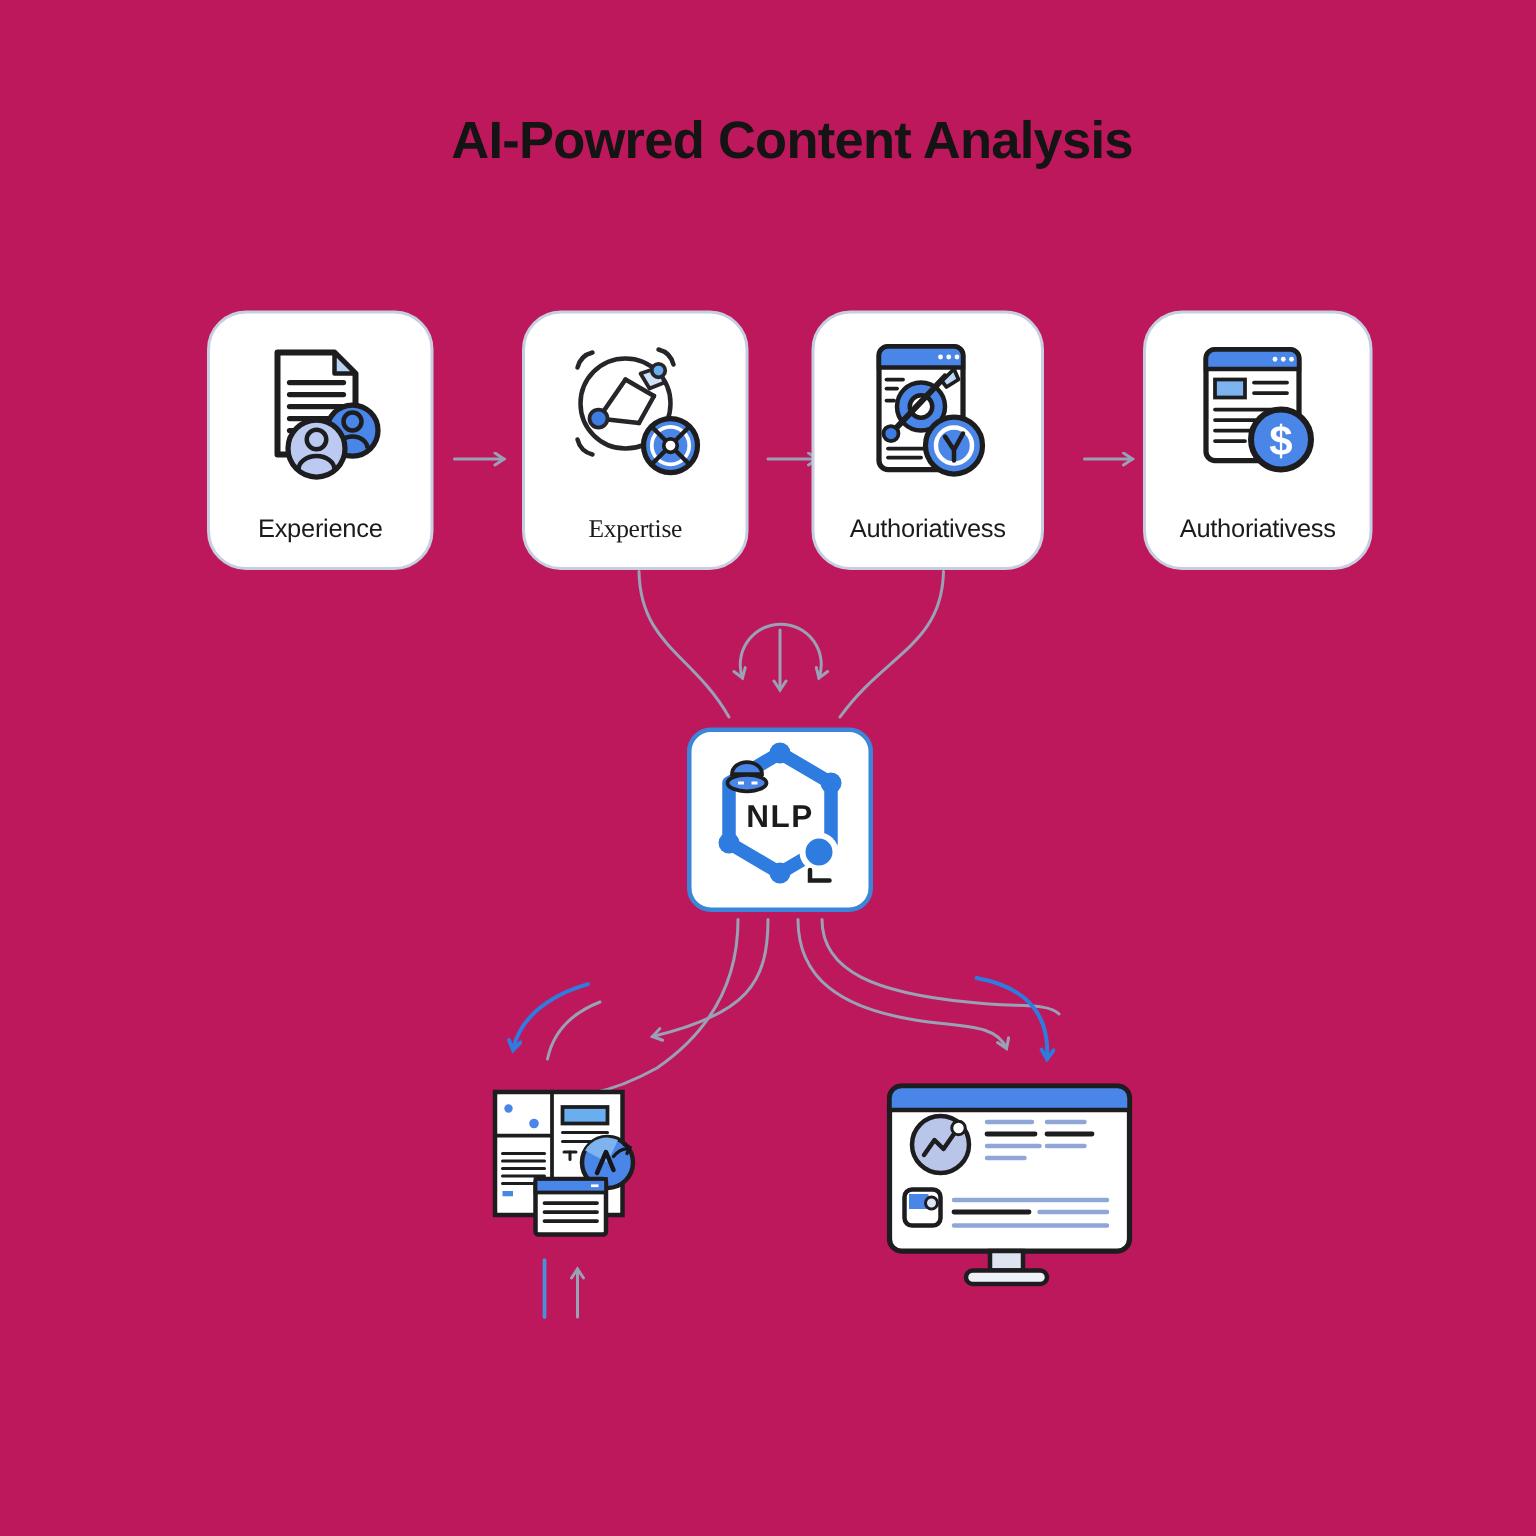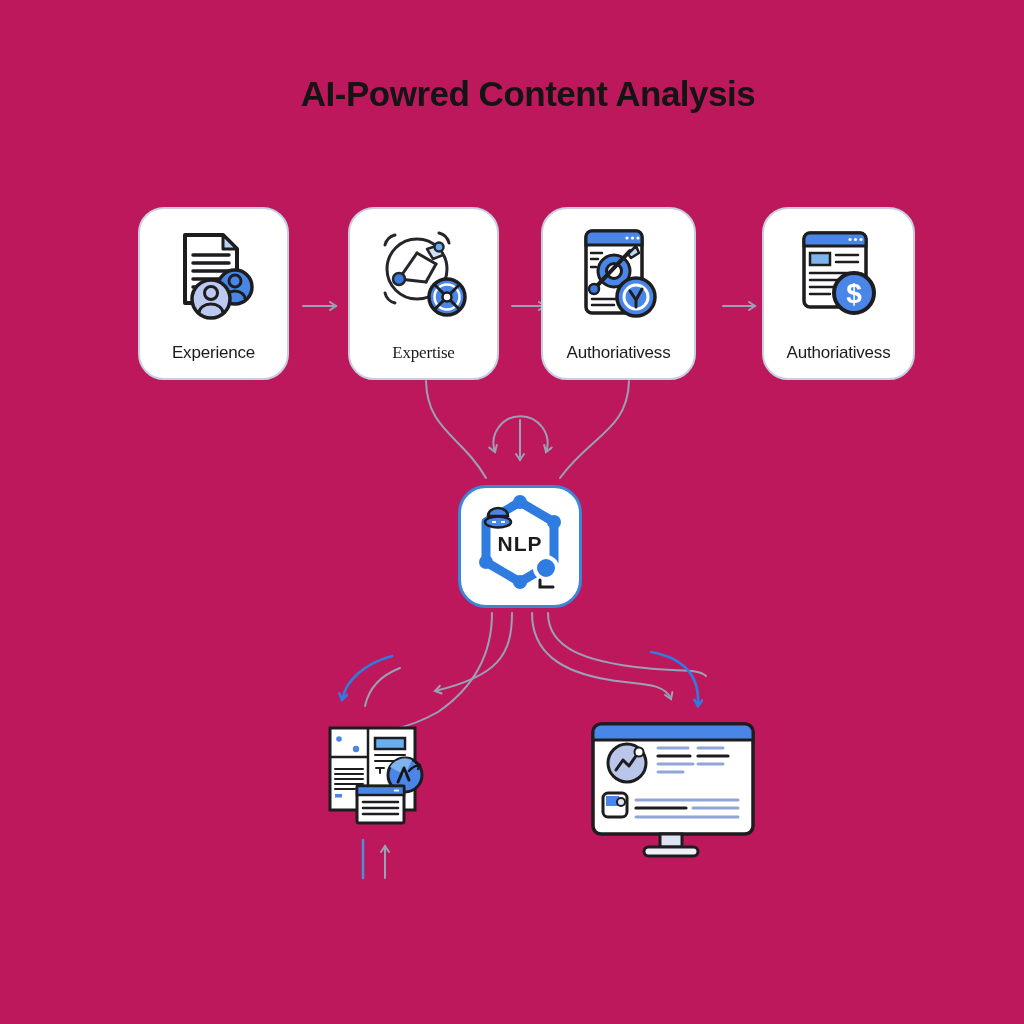--- a/index.html
+++ b/index.html
@@ -8,21 +8,21 @@
   .title{position:absolute;top:74px;left:0;width:100%;text-align:center;
          font-size:35px;font-weight:700;color:#141414;letter-spacing:-.5px;
          transform:translateX(16px);}
   .connector-layer{position:absolute;left:0;top:0;z-index:1;}
   .stage{position:absolute;top:207px;height:173px;background:#fff;
          border:2px solid #c6cee2;border-radius:26px;z-index:2;box-sizing:border-box;}
   .stage svg.icon{position:absolute;top:14px;left:50%;transform:translateX(-50%);}
   .stage .label{position:absolute;bottom:15px;left:0;width:100%;text-align:center;
                 font-size:17px;font-weight:500;color:#1b1b1d;letter-spacing:-.2px;white-space:nowrap;margin-top:28px;}
   .nlp-box{position:absolute;left:458px;top:485px;width:124px;height:123px;
-           background:#fff;border:3px solid #3a86d8;border-radius:28px;z-index:2;
+           background:#fff;border:3px solid #3a86d8;border-radius:16px;z-index:2;
            box-sizing:border-box;}
   .nlp-box svg{position:absolute;left:0;top:0;}
   .illus{position:absolute;z-index:2;}
   .illus-left{left:312px;top:718px;}
   .illus-right{left:588px;top:718px;}
 </style>
 </head>
 <body>
 
 <div class="page">

